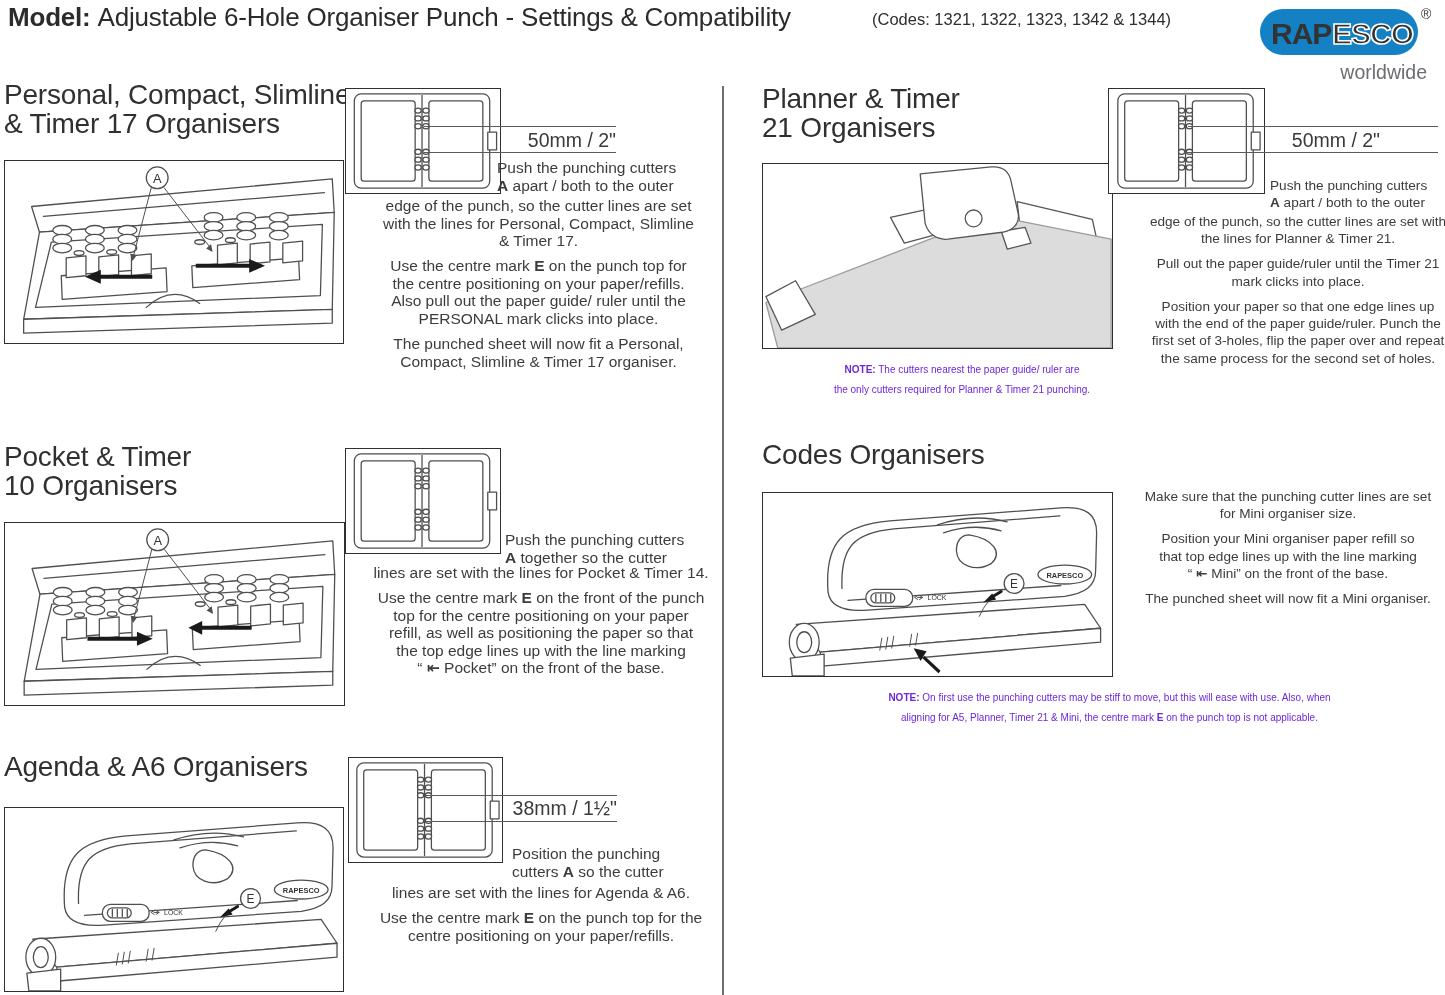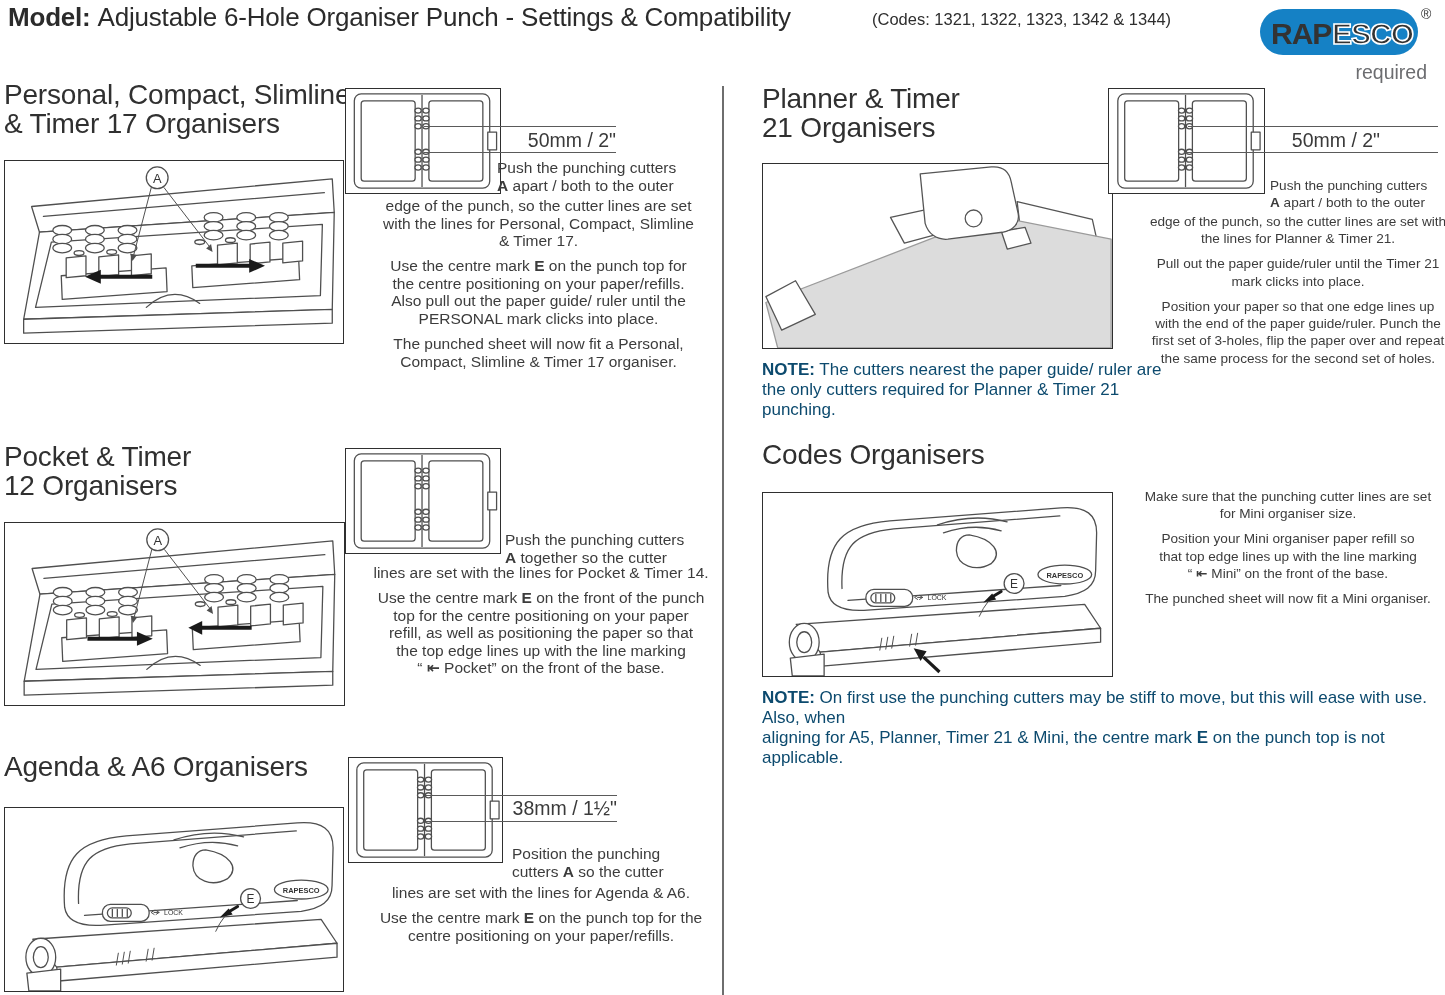--- a/index.html
+++ b/index.html
@@ -11,21 +11,21 @@
   .title b{font-weight:bold;}
   .title .t2{margin-left:7px;font-weight:normal;}
   .codes{font-size:16.5px;color:#2e2e2e;white-space:nowrap;}
   .tagline{font-size:19.5px;color:#6c6d70;}
   
   .section-h{font-size:28px;line-height:29px;color:#303030;letter-spacing:-0.2px;white-space:nowrap;}
   
   .bodytext{font-size:15.5px;line-height:17.6px;color:#3c3c3c;}
   .bodytext-r{font-size:13.6px;line-height:17.4px;color:#3c3c3c;}
   .bodytext p,.bodytext-r p{margin:0 0 7.5px 0;text-align:center;}
-  .note{font-size:17px;line-height:20px;color:#0c4a6e;}
+  .note{font-size:10px;line-height:20px;color:#6d28d9;text-align:center;}
   b{font-weight:bold;}
   
   .dbox{border:1.6px solid #2f2f2f;background:#fff;box-sizing:border-box;}
   .dbox svg{display:block;width:100%;height:100%;}
   
   .mlabel{font-size:19.5px;color:#3a3a3a;text-align:right;white-space:nowrap;}
   .mline{height:0;border-top:1.4px solid #5a5a5a;}
   .divider{width:2px;background:#6e6e6e;}
   svg{font-family:"Liberation Sans","DejaVu Sans",sans-serif;}
   svg text{fill:#333;}
@@ -158,21 +158,21 @@
   <div class="abs codes" style="left:872px;top:10px;">(Codes: 1321, 1322, 1323, 1342 &amp; 1344)</div>
 
   <div class="abs" style="left:1258px;top:2px;width:186px;height:60px;">
     <svg width="186" height="60" viewBox="0 0 186 60">
       <rect x="2" y="7" width="158" height="46" rx="23" fill="#1581c5"></rect>
       <text x="13" y="42" font-size="30" font-weight="bold" fill="#ffffff" letter-spacing="-1">RAP</text>
       <text x="74" y="42" font-size="30" font-weight="bold" fill="#1581c5" stroke="#ffffff" stroke-width="1.6" letter-spacing="-1">ESCO</text>
       <text x="163" y="17" font-size="14" fill="#1581c5">®</text>
     </svg>
   </div>
-  <div class="abs tagline" style="left:1330px;top:61px;width:97px;text-align:right;">required</div>
+  <div class="abs tagline" style="left:1330px;top:61px;width:97px;text-align:right;">worldwide</div>
 
   <div class="abs divider" style="left:722px;top:86px;height:909px;"></div>
 
   <div>
     <div class="abs section-h" style="left:4px;top:80px;">
       <div>Personal, Compact, Slimline</div>
       <div>&amp; Timer 17 Organisers</div>
     </div>
     <div class="abs dbox" style="left:4px;top:160px;width:340px;height:184px;">
       <svg viewBox="0 0 340 184">
@@ -197,21 +197,21 @@
     <div class="abs bodytext" style="left:366px;top:197px;width:345px;">
       <p>edge of the punch, so the cutter lines are set<br>with the lines for Personal, Compact, Slimline<br>&amp; Timer 17.</p>
       <p>Use the centre mark <b>E</b> on the punch top for<br>the centre positioning on your paper/refills.<br>Also pull out the paper guide/ ruler until the<br>PERSONAL mark clicks into place.</p>
       <p>The punched sheet will now fit a Personal,<br>Compact, Slimline &amp; Timer 17 organiser.</p>
     </div>
   </div>
 
   <div>
     <div class="abs section-h" style="left:4px;top:442px;">
       <div>Pocket &amp; Timer</div>
-      <div>12 Organisers</div>
+      <div>10 Organisers</div>
     </div>
     <div class="abs dbox" style="left:4px;top:522px;width:341px;height:184px;">
       <svg viewBox="0 0 340 184">
         <use href="#g-open-punch"></use>
         <g>
           <line x1="82" y1="117" x2="134" y2="117" stroke="#1a1a1a" stroke-width="4"></line>
           <polygon points="148,117 132,110 132,124" fill="#1a1a1a"></polygon>
           <line x1="196" y1="106" x2="248" y2="106" stroke="#1a1a1a" stroke-width="4"></line>
           <polygon points="184,106 198,99 198,113" fill="#1a1a1a"></polygon>
         </g>

